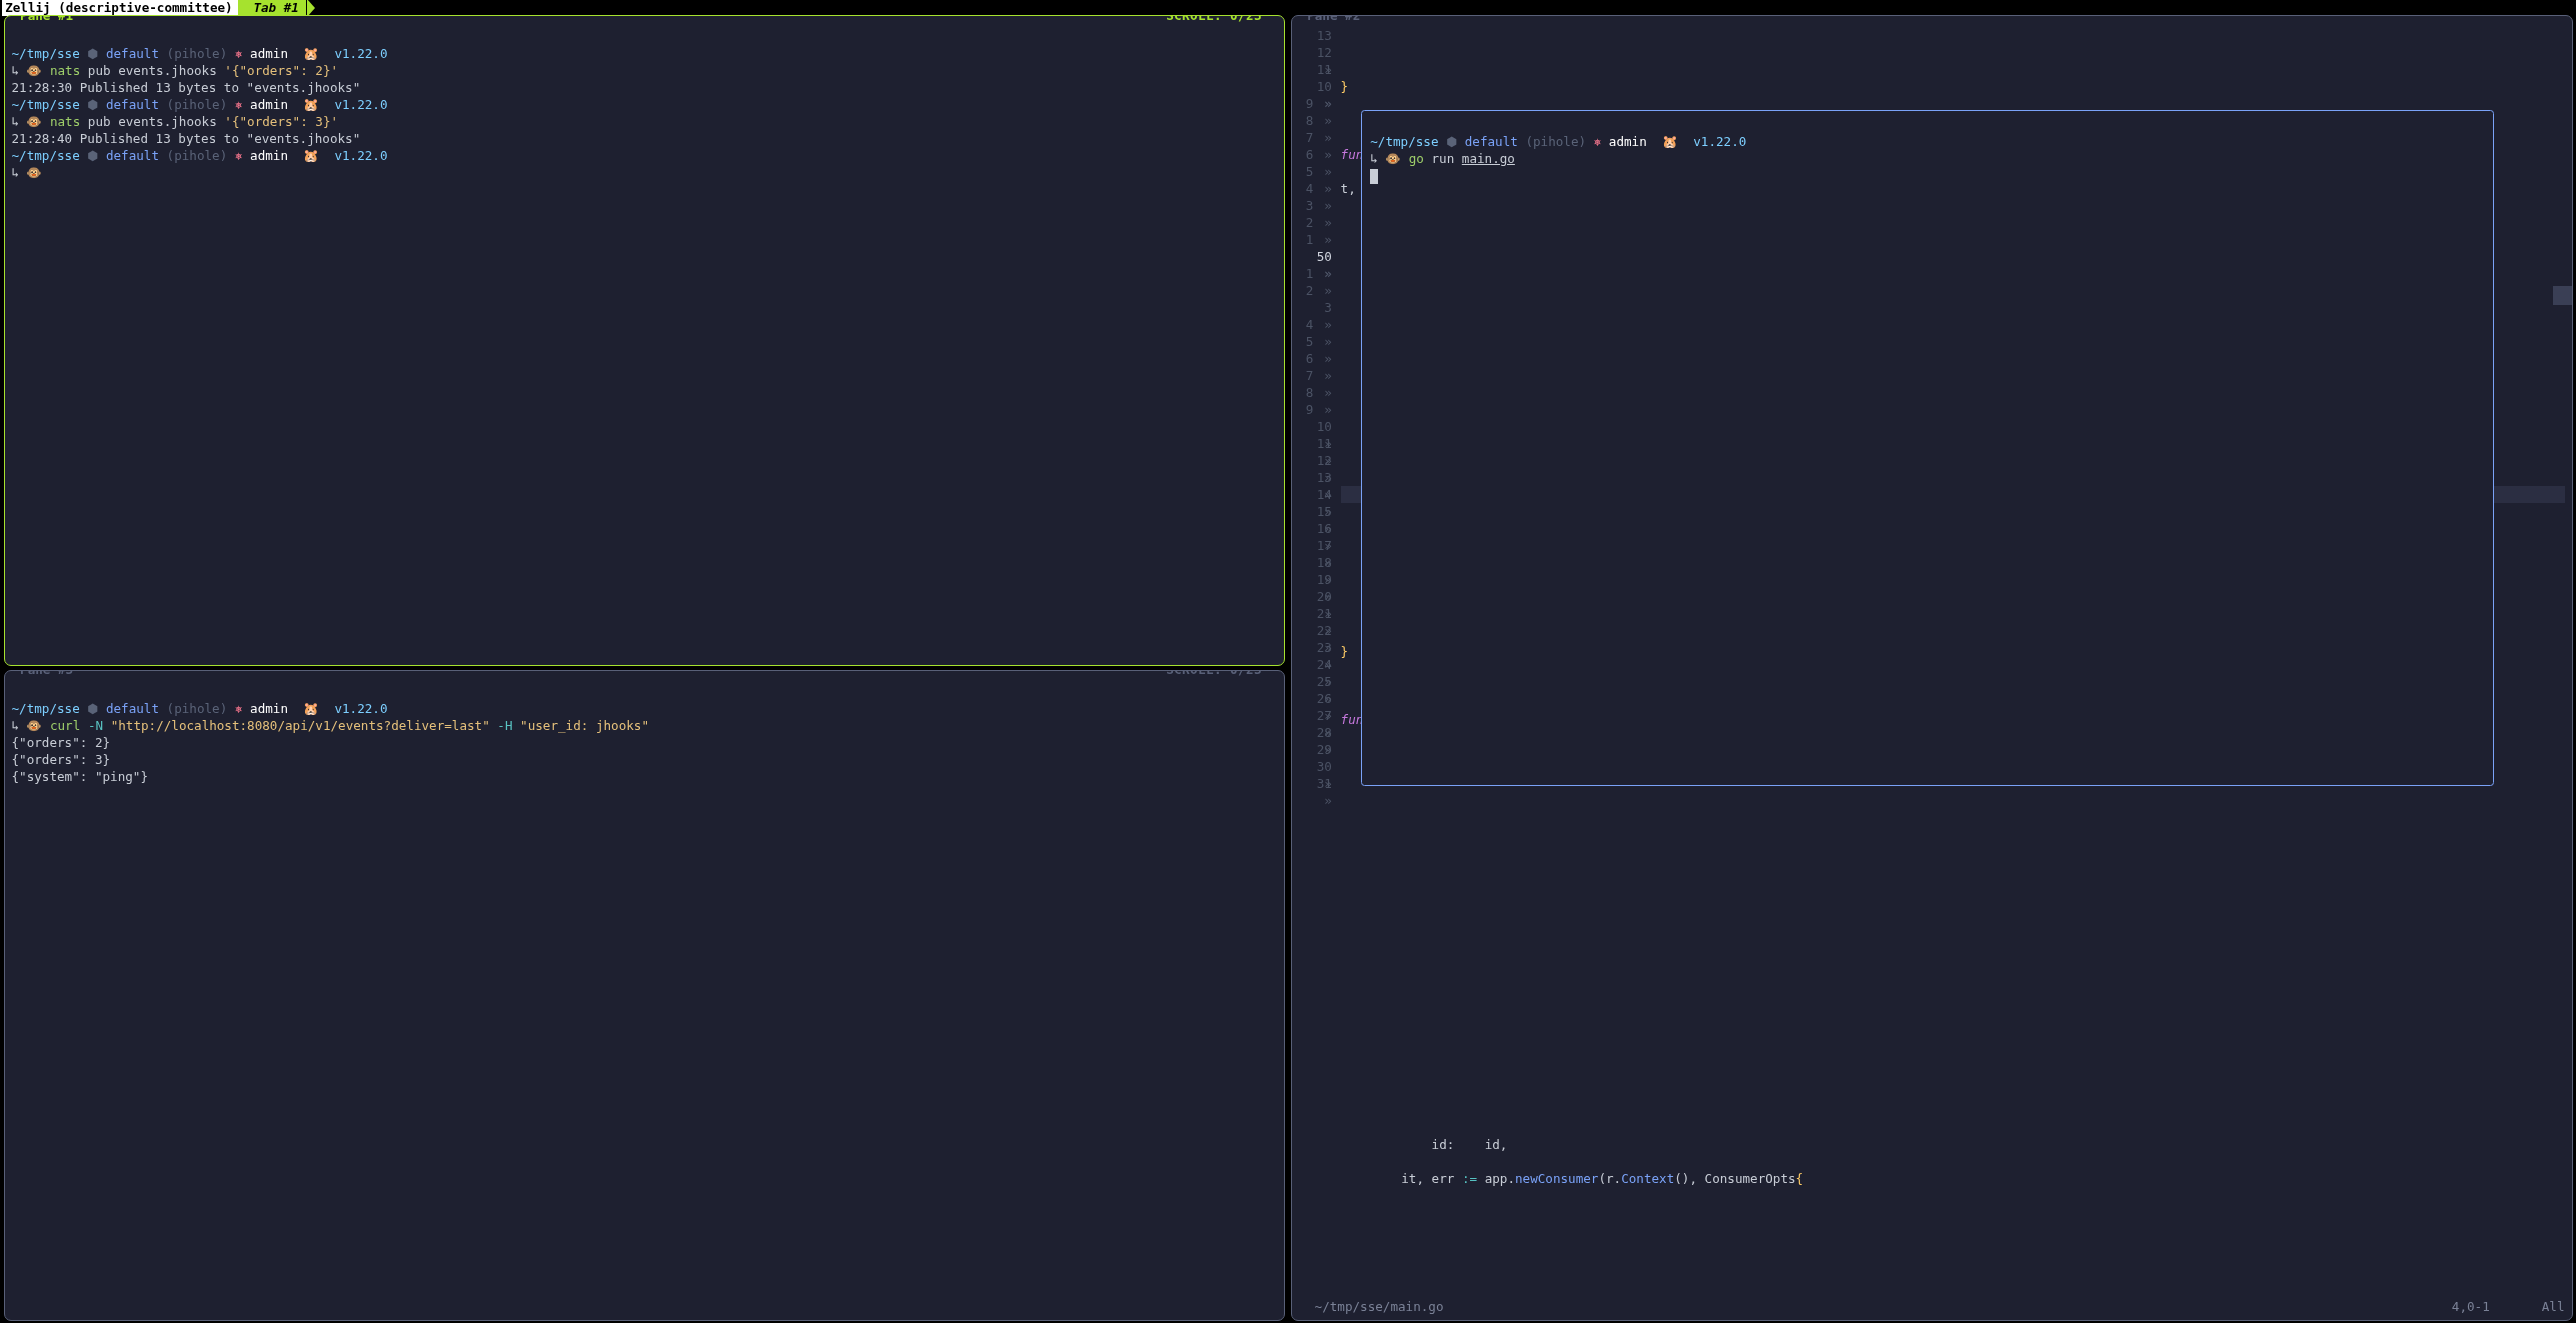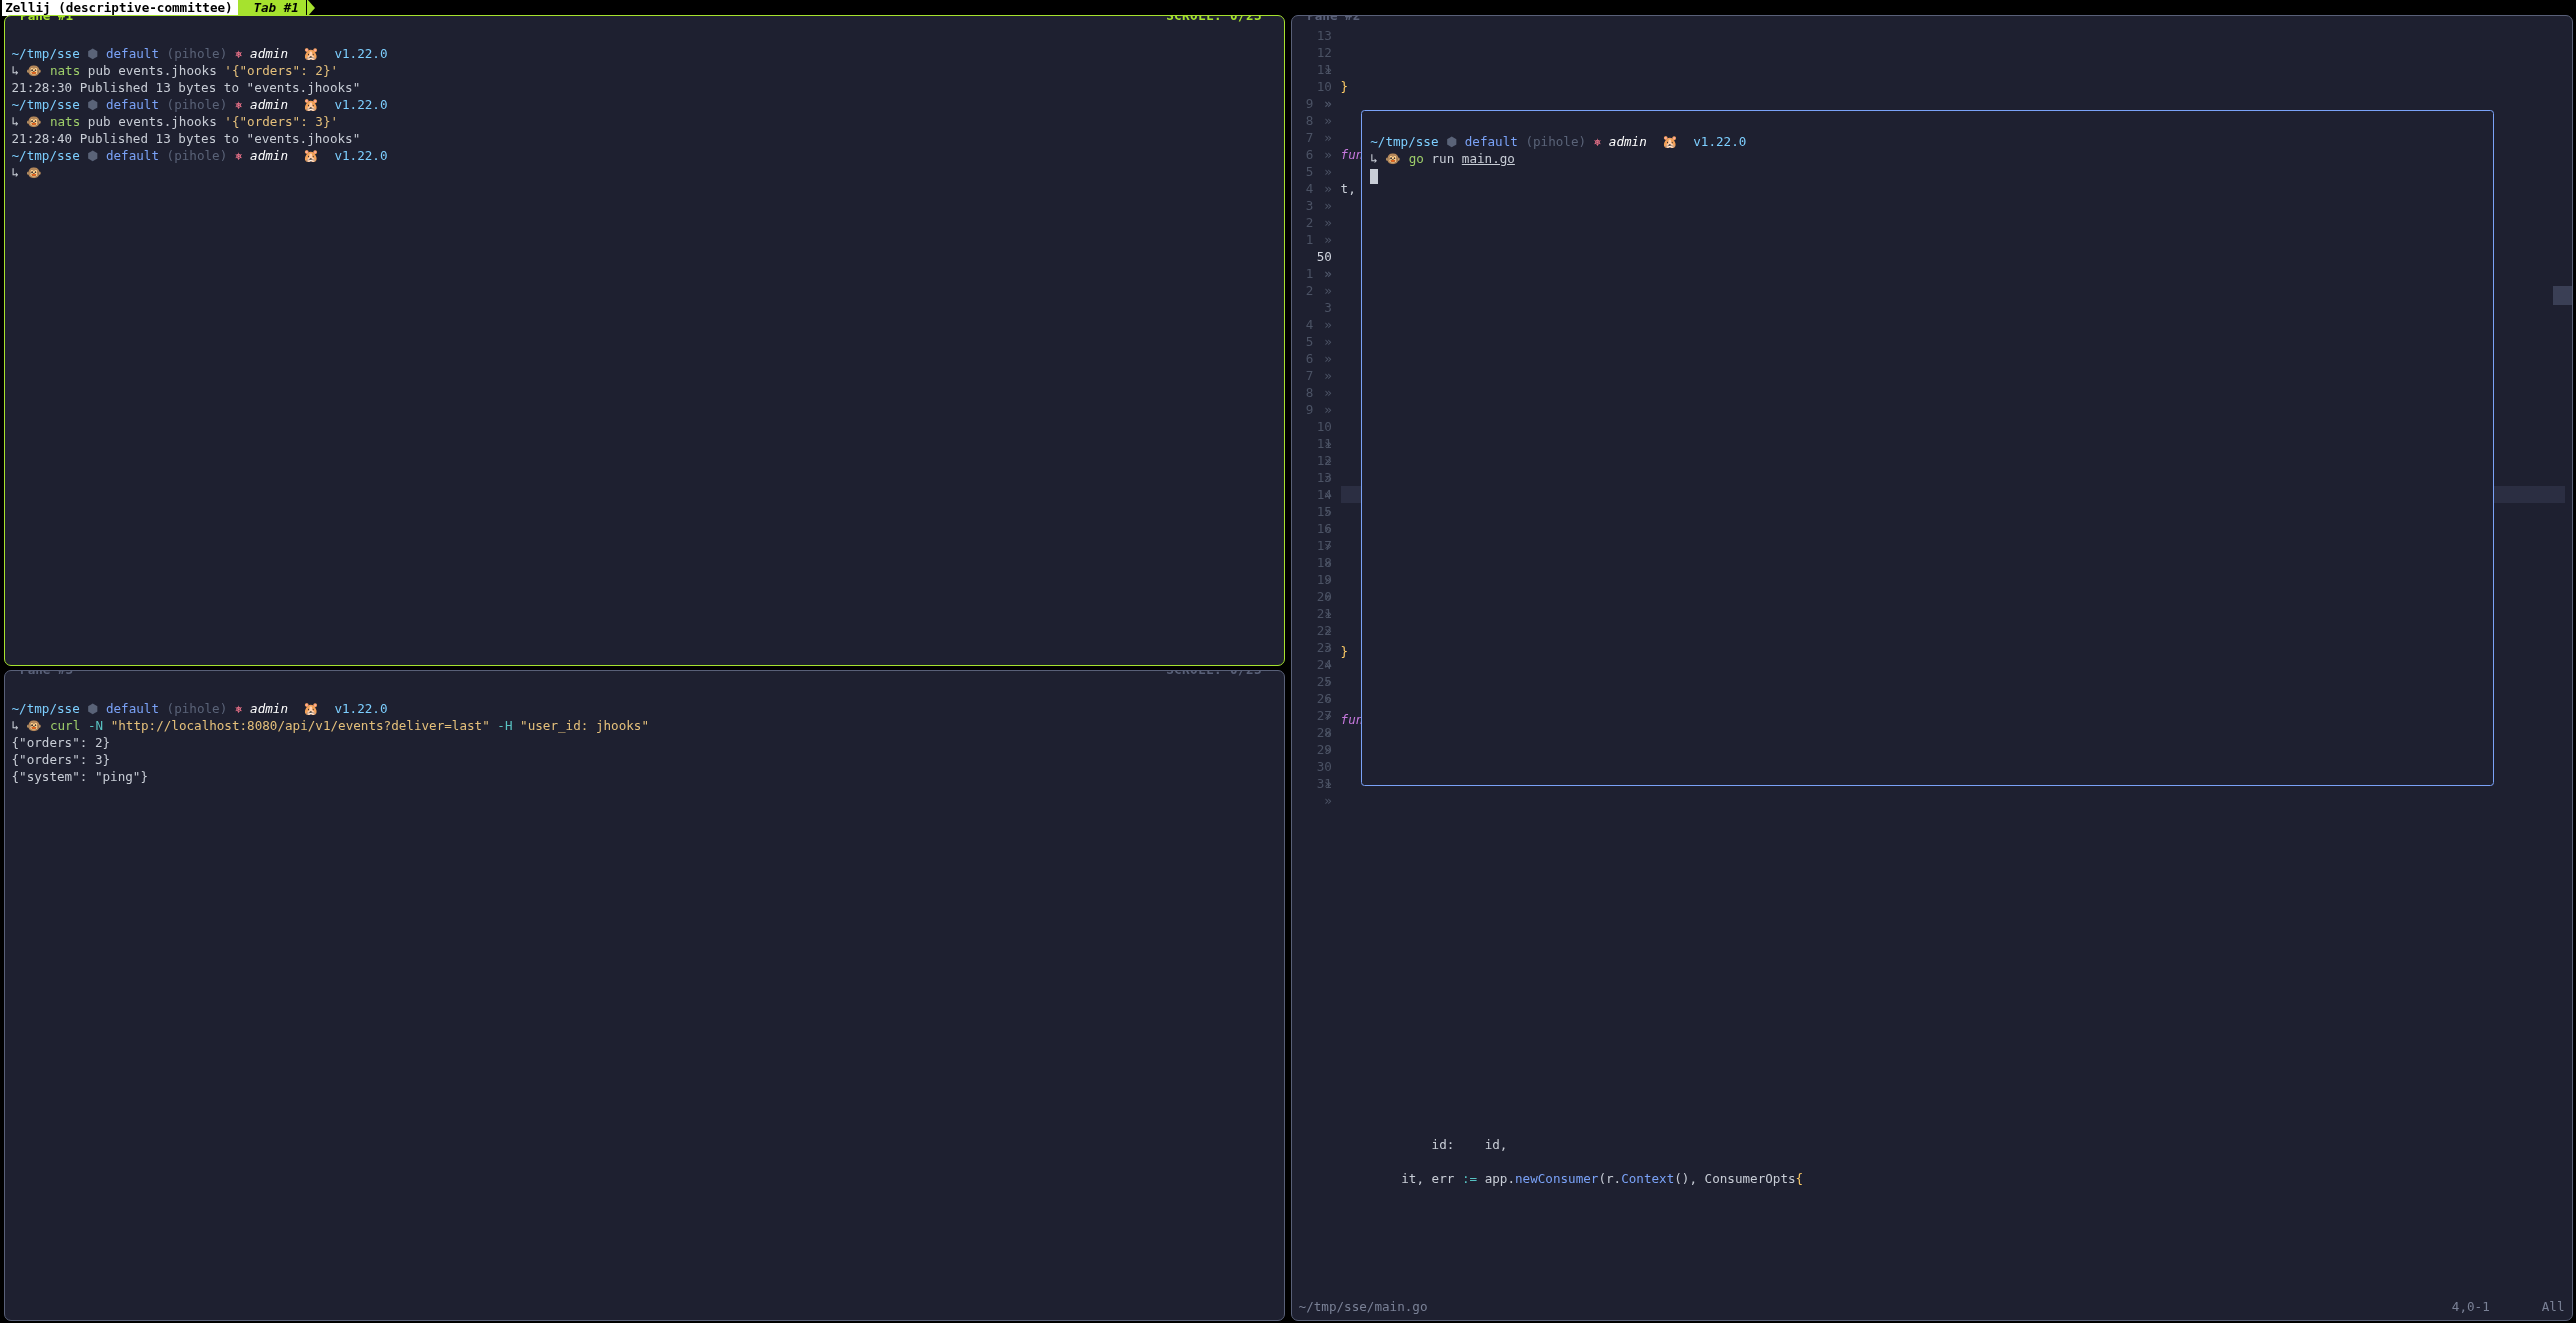--- a/index.html
+++ b/index.html
@@ -124,21 +124,21 @@
   .pane1{flex:1;}
   .pane3{flex:1;}
   .pane2{flex:1;position:relative;}
 
   
   .pth{color:var(--cyan);}
   .bul{color:var(--dim);}
   .ctx{color:var(--blue);}
   .host{color:var(--dim);}
   .kube{color:var(--red);}
-  .adm{color:#ffffff;font-style:italic;}
+  .adm{color:#ffffff;}
   .go{color:var(--cyan);margin-left:8px;}
   .cmd{color:var(--green);}
   .flagc{color:var(--flag);}
   .str{color:var(--yellow);}
   .out{color:var(--text);}
   .underline{text-decoration:underline;}
 
   
   .editor{
     display:flex;
@@ -184,21 +184,21 @@
   .float .cursor{
     display:inline-block;
     width:7.8px;height:15.6px;
     background:#c8cdd6;
     vertical-align:middle;
   }
 
   
   .statusline{
     position:absolute;
-    left:7px;right:7px;bottom:5.2px;
+    left:23px;right:7px;bottom:5.2px;
     display:flex;
     color:#7a8196;
     height:16.5px;
     align-items:center;
   }
   .statusline .fname{flex:1;}
   .statusline .pos{padding-right:52px;}
 
   
   .scrollhint{

